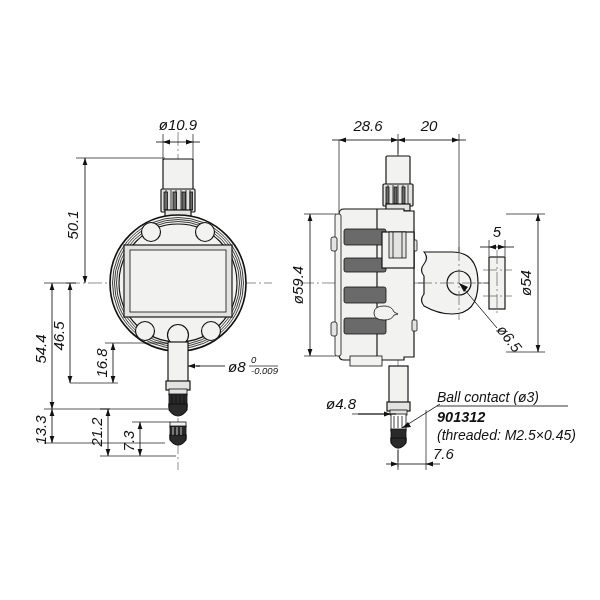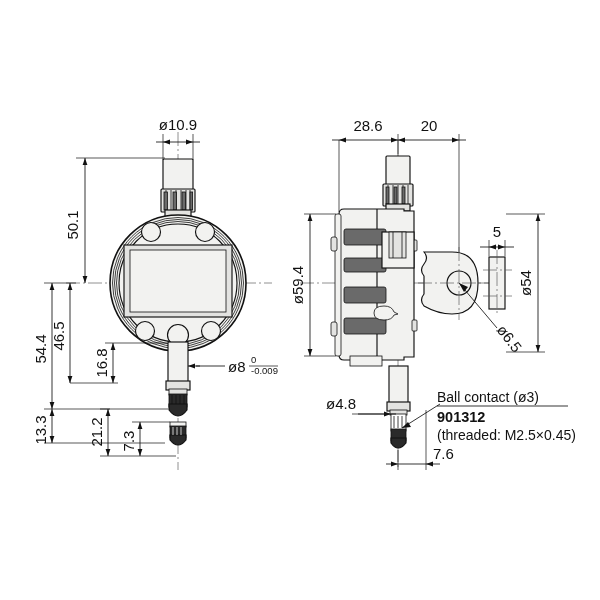--- a/index.html
+++ b/index.html
@@ -9,20 +9,21 @@
     font-family:"Liberation Sans", sans-serif;
     color:#111;
     overflow:hidden;
     position:relative;
   }
   #stage{
     position:absolute;
     left:0;top:0;
     width:493px;height:600px;
     background:#ffffff;
+    font-style:italic;
   }
   svg#dwg{display:block;width:600px;height:600px;}
   .dimtxt{
     font-family:"Liberation Sans", sans-serif;
     font-size:15px;
     fill:#111;
   }
   .dimtxt-sm{
     font-family:"Liberation Sans", sans-serif;
     font-size:9.5px;

